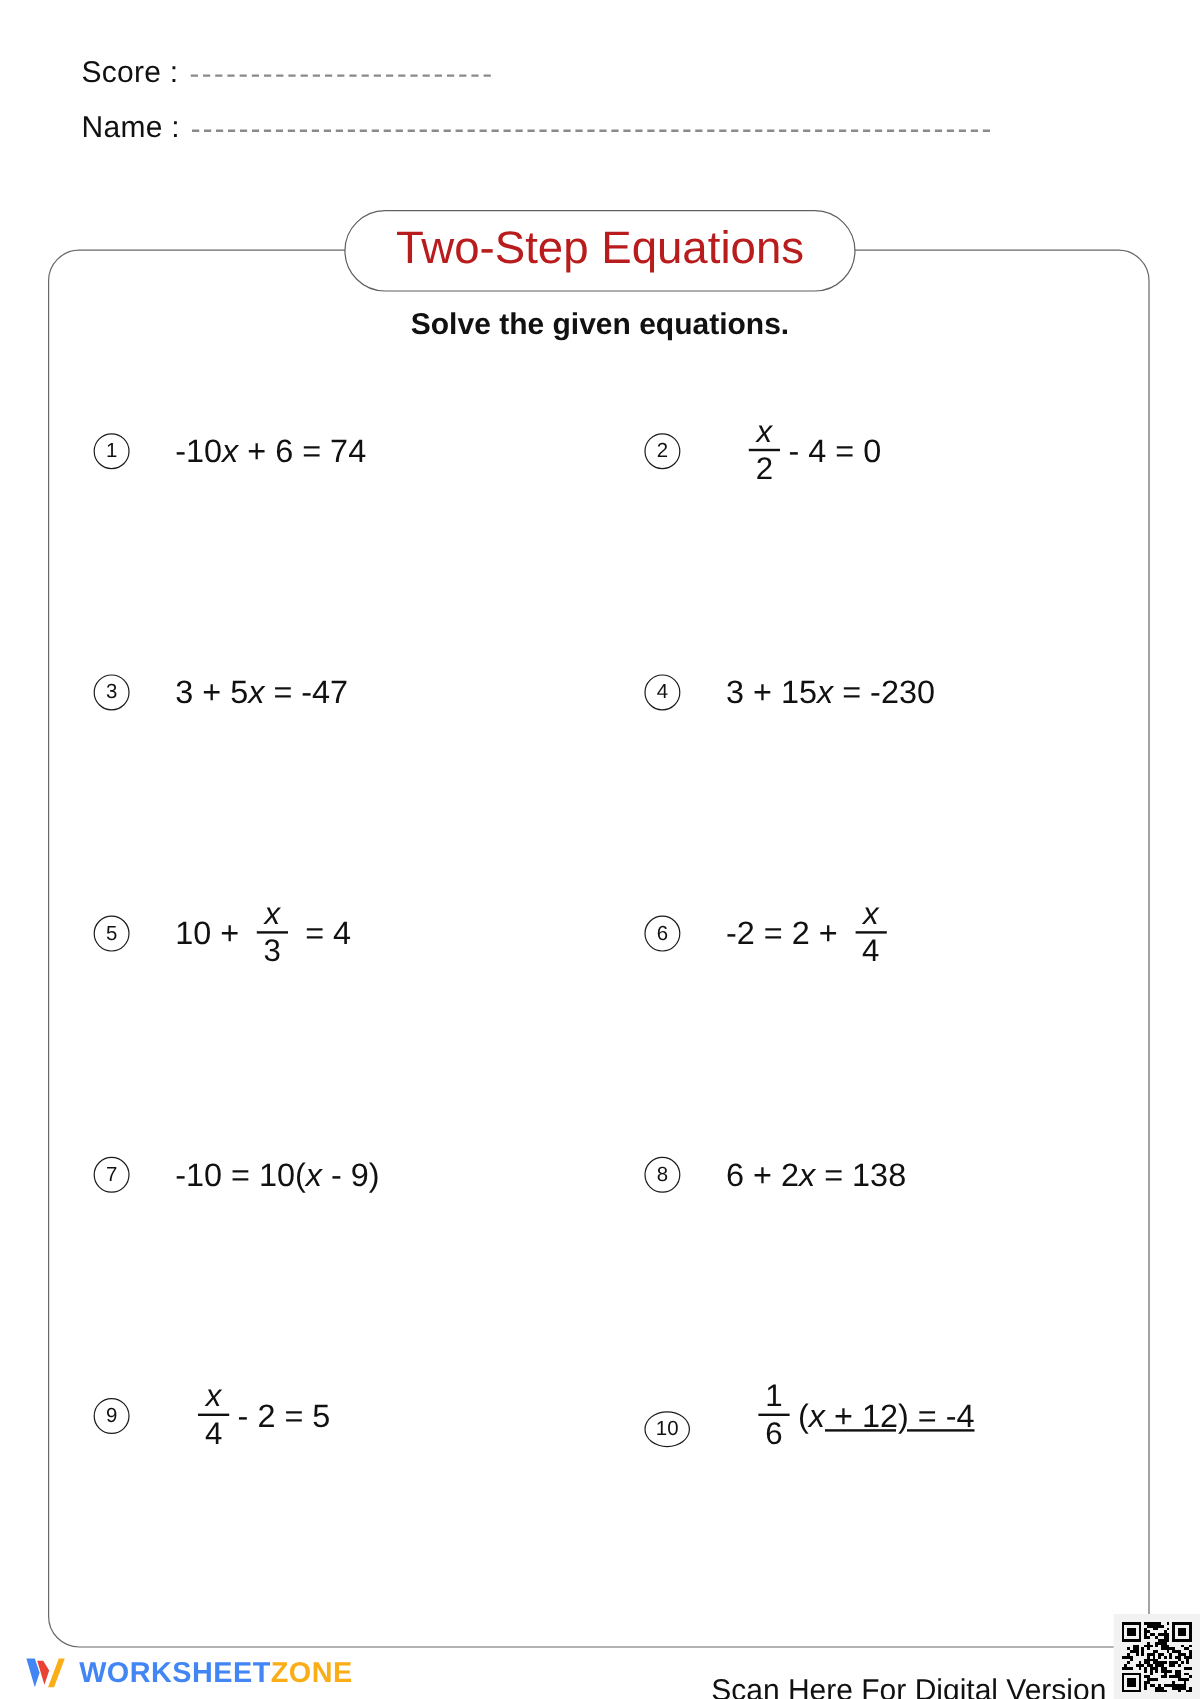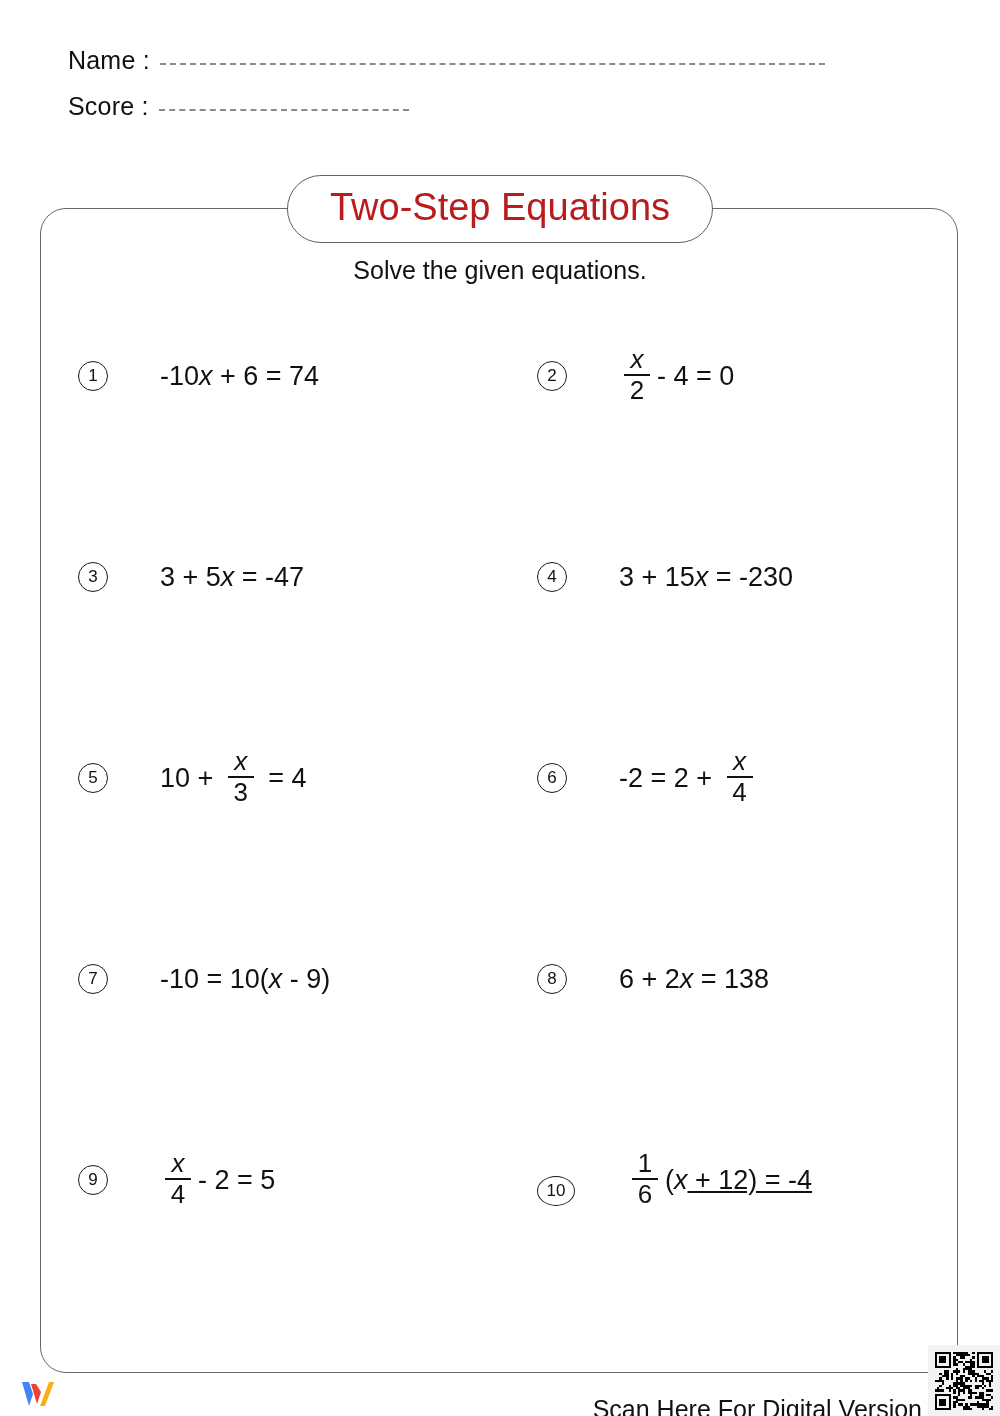--- a/index.html
+++ b/index.html
@@ -77,20 +77,21 @@
   }
   .subtitle {
     position: absolute;
     top: 256px;
     left: 0;
     width: 1000px;
     text-align: center;
     font-size: 25px;
     color: #111;
     z-index: 5;
+    font-weight: bold;
   }
 
   
   .problems {
     position: absolute;
     left: 40px;
     top: 340px;
     width: 918px;
   }
   .prob-row {
@@ -117,21 +118,21 @@
     margin-left: 38px;
     margin-top: 21px;
     box-sizing: border-box;
   }
   .num-circle.wide {
     width: 38px;
     min-width: 38px;
     margin-top: 32px;
   }
   .eq {
-    margin-left: 52px;
+    margin-left: 38px;
     font-size: 27px;
     line-height: 34px;
     display: flex;
     align-items: center;
     height: 72px;
     white-space: nowrap;
     color: #111;
   }
   .eq.indent-lg { margin-left: 50px; }
 
@@ -208,26 +209,26 @@
     background: #f2f2f2;
     padding: 2px;
     box-sizing: border-box;
   }
 </style>
 </head>
 <body>
 
 <div class="header-fields">
   <div class="field-row">
+    <span class="field-label">Score :</span>
+    <span class="field-line score"></span>
+  </div>
+  <div class="field-row">
     <span class="field-label">Name :</span>
     <span class="field-line name"></span>
-  </div>
-  <div class="field-row">
-    <span class="field-label">Score :</span>
-    <span class="field-line score"></span>
   </div>
 </div>
 
 <div class="sheet"></div>
 
 <div class="title-pill">
   <div class="title-text">Two-Step Equations</div>
 </div>
 <div class="subtitle">Solve the given equations.</div>
 
@@ -342,20 +343,23 @@
     </div>
   </div>
 
 <div class="footer">
   <div class="brand">
     <svg class="brand-mark" viewBox="0 0 42 34">
       <path d="M4 4 L11 28 L15 16 L11 4 Z" fill="#4285f4"></path>
       <path d="M13 6 L19 26 L23 14 L18 6 Z" fill="#ea4335"></path>
       <path d="M22 28 L31 4 L36 4 L27 28 Z" fill="#fbad18"></path>
     </svg>
+    <span class="brand-text">
+      <span class="brand-a">WORKSHEET</span><span class="brand-b">ZONE</span>
+    </span>
   </div>
 
   <div class="scan-wrap">
     <span class="scan-text">Scan Here For Digital Version</span>
     <svg class="qr" viewBox="0 0 29 29" shape-rendering="crispEdges">
       <rect width="29" height="29" fill="#f2f2f2"></rect>
       <g fill="#000" id="qrcells">
           <path d="M2 2h1v1h-1zM3 2h1v1h-1zM4 2h1v1h-1zM5 2h1v1h-1zM6 2h1v1h-1zM7 2h1v1h-1zM8 2h1v1h-1zM10 2h1v1h-1zM11 2h1v1h-1zM12 2h1v1h-1zM13 2h1v1h-1zM14 2h1v1h-1zM15 2h1v1h-1zM18 2h1v1h-1zM20 2h1v1h-1zM21 2h1v1h-1zM22 2h1v1h-1zM23 2h1v1h-1zM24 2h1v1h-1zM25 2h1v1h-1zM26 2h1v1h-1zM2 3h1v1h-1zM8 3h1v1h-1zM11 3h1v1h-1zM12 3h1v1h-1zM13 3h1v1h-1zM14 3h1v1h-1zM15 3h1v1h-1zM16 3h1v1h-1zM20 3h1v1h-1zM26 3h1v1h-1zM2 4h1v1h-1zM4 4h1v1h-1zM5 4h1v1h-1zM6 4h1v1h-1zM8 4h1v1h-1zM10 4h1v1h-1zM13 4h1v1h-1zM14 4h1v1h-1zM18 4h1v1h-1zM20 4h1v1h-1zM22 4h1v1h-1zM23 4h1v1h-1zM24 4h1v1h-1zM26 4h1v1h-1zM2 5h1v1h-1zM4 5h1v1h-1zM5 5h1v1h-1zM6 5h1v1h-1zM8 5h1v1h-1zM10 5h1v1h-1zM11 5h1v1h-1zM17 5h1v1h-1zM20 5h1v1h-1zM22 5h1v1h-1zM23 5h1v1h-1zM24 5h1v1h-1zM26 5h1v1h-1zM2 6h1v1h-1zM4 6h1v1h-1zM5 6h1v1h-1zM6 6h1v1h-1zM8 6h1v1h-1zM10 6h1v1h-1zM12 6h1v1h-1zM13 6h1v1h-1zM15 6h1v1h-1zM16 6h1v1h-1zM17 6h1v1h-1zM18 6h1v1h-1zM20 6h1v1h-1zM22 6h1v1h-1zM23 6h1v1h-1zM24 6h1v1h-1zM26 6h1v1h-1zM2 7h1v1h-1zM8 7h1v1h-1zM10 7h1v1h-1zM11 7h1v1h-1zM14 7h1v1h-1zM17 7h1v1h-1zM18 7h1v1h-1zM20 7h1v1h-1zM26 7h1v1h-1zM2 8h1v1h-1zM3 8h1v1h-1zM4 8h1v1h-1zM5 8h1v1h-1zM6 8h1v1h-1zM7 8h1v1h-1zM8 8h1v1h-1zM15 8h1v1h-1zM16 8h1v1h-1zM17 8h1v1h-1zM18 8h1v1h-1zM20 8h1v1h-1zM21 8h1v1h-1zM22 8h1v1h-1zM23 8h1v1h-1zM24 8h1v1h-1zM25 8h1v1h-1zM26 8h1v1h-1zM11 9h1v1h-1zM14 9h1v1h-1zM15 9h1v1h-1zM16 9h1v1h-1zM17 9h1v1h-1zM6 10h1v1h-1zM7 10h1v1h-1zM10 10h1v1h-1zM11 10h1v1h-1zM12 10h1v1h-1zM14 10h1v1h-1zM16 10h1v1h-1zM17 10h1v1h-1zM18 10h1v1h-1zM23 10h1v1h-1zM26 10h1v1h-1zM4 11h1v1h-1zM6 11h1v1h-1zM7 11h1v1h-1zM9 11h1v1h-1zM11 11h1v1h-1zM16 11h1v1h-1zM17 11h1v1h-1zM18 11h1v1h-1zM19 11h1v1h-1zM20 11h1v1h-1zM24 11h1v1h-1zM25 11h1v1h-1zM5 12h1v1h-1zM6 12h1v1h-1zM7 12h1v1h-1zM9 12h1v1h-1zM13 12h1v1h-1zM14 12h1v1h-1zM18 12h1v1h-1zM20 12h1v1h-1zM21 12h1v1h-1zM22 12h1v1h-1zM26 12h1v1h-1zM4 13h1v1h-1zM7 13h1v1h-1zM9 13h1v1h-1zM11 13h1v1h-1zM12 13h1v1h-1zM13 13h1v1h-1zM15 13h1v1h-1zM16 13h1v1h-1zM19 13h1v1h-1zM22 13h1v1h-1zM23 13h1v1h-1zM24 13h1v1h-1zM26 13h1v1h-1zM2 14h1v1h-1zM3 14h1v1h-1zM4 14h1v1h-1zM5 14h1v1h-1zM11 14h1v1h-1zM13 14h1v1h-1zM15 14h1v1h-1zM17 14h1v1h-1zM19 14h1v1h-1zM21 14h1v1h-1zM22 14h1v1h-1zM24 14h1v1h-1zM25 14h1v1h-1zM26 14h1v1h-1zM5 15h1v1h-1zM10 15h1v1h-1zM11 15h1v1h-1zM12 15h1v1h-1zM13 15h1v1h-1zM14 15h1v1h-1zM22 15h1v1h-1zM25 15h1v1h-1zM4 16h1v1h-1zM8 16h1v1h-1zM10 16h1v1h-1zM11 16h1v1h-1zM13 16h1v1h-1zM14 16h1v1h-1zM15 16h1v1h-1zM16 16h1v1h-1zM17 16h1v1h-1zM19 16h1v1h-1zM20 16h1v1h-1zM21 16h1v1h-1zM23 16h1v1h-1zM25 16h1v1h-1zM3 17h1v1h-1zM7 17h1v1h-1zM8 17h1v1h-1zM9 17h1v1h-1zM11 17h1v1h-1zM12 17h1v1h-1zM14 17h1v1h-1zM15 17h1v1h-1zM16 17h1v1h-1zM19 17h1v1h-1zM20 17h1v1h-1zM22 17h1v1h-1zM2 18h1v1h-1zM3 18h1v1h-1zM4 18h1v1h-1zM5 18h1v1h-1zM8 18h1v1h-1zM10 18h1v1h-1zM12 18h1v1h-1zM13 18h1v1h-1zM14 18h1v1h-1zM16 18h1v1h-1zM17 18h1v1h-1zM24 18h1v1h-1zM25 18h1v1h-1zM26 18h1v1h-1zM10 19h1v1h-1zM12 19h1v1h-1zM14 19h1v1h-1zM16 19h1v1h-1zM17 19h1v1h-1zM18 19h1v1h-1zM19 19h1v1h-1zM21 19h1v1h-1zM22 19h1v1h-1zM2 20h1v1h-1zM3 20h1v1h-1zM4 20h1v1h-1zM5 20h1v1h-1zM6 20h1v1h-1zM7 20h1v1h-1zM8 20h1v1h-1zM12 20h1v1h-1zM17 20h1v1h-1zM21 20h1v1h-1zM22 20h1v1h-1zM24 20h1v1h-1zM25 20h1v1h-1zM2 21h1v1h-1zM8 21h1v1h-1zM10 21h1v1h-1zM11 21h1v1h-1zM16 21h1v1h-1zM17 21h1v1h-1zM19 21h1v1h-1zM20 21h1v1h-1zM21 21h1v1h-1zM22 21h1v1h-1zM26 21h1v1h-1zM2 22h1v1h-1zM4 22h1v1h-1zM5 22h1v1h-1zM6 22h1v1h-1zM8 22h1v1h-1zM11 22h1v1h-1zM12 22h1v1h-1zM13 22h1v1h-1zM14 22h1v1h-1zM22 22h1v1h-1zM23 22h1v1h-1zM24 22h1v1h-1zM25 22h1v1h-1zM2 23h1v1h-1zM4 23h1v1h-1zM5 23h1v1h-1zM6 23h1v1h-1zM8 23h1v1h-1zM10 23h1v1h-1zM11 23h1v1h-1zM20 23h1v1h-1zM24 23h1v1h-1zM2 24h1v1h-1zM4 24h1v1h-1zM5 24h1v1h-1zM6 24h1v1h-1zM8 24h1v1h-1zM10 24h1v1h-1zM12 24h1v1h-1zM13 24h1v1h-1zM15 24h1v1h-1zM17 24h1v1h-1zM18 24h1v1h-1zM19 24h1v1h-1zM20 24h1v1h-1zM21 24h1v1h-1zM22 24h1v1h-1zM23 24h1v1h-1zM24 24h1v1h-1zM2 25h1v1h-1zM8 25h1v1h-1zM10 25h1v1h-1zM14 25h1v1h-1zM15 25h1v1h-1zM16 25h1v1h-1zM20 25h1v1h-1zM21 25h1v1h-1zM22 25h1v1h-1zM23 25h1v1h-1zM24 25h1v1h-1zM26 25h1v1h-1zM2 26h1v1h-1zM3 26h1v1h-1zM4 26h1v1h-1zM5 26h1v1h-1zM6 26h1v1h-1zM7 26h1v1h-1zM8 26h1v1h-1zM14 26h1v1h-1zM15 26h1v1h-1zM16 26h1v1h-1zM17 26h1v1h-1zM22 26h1v1h-1zM25 26h1v1h-1zM26 26h1v1h-1z" fill="#000"></path>
         </g>
     </svg>

